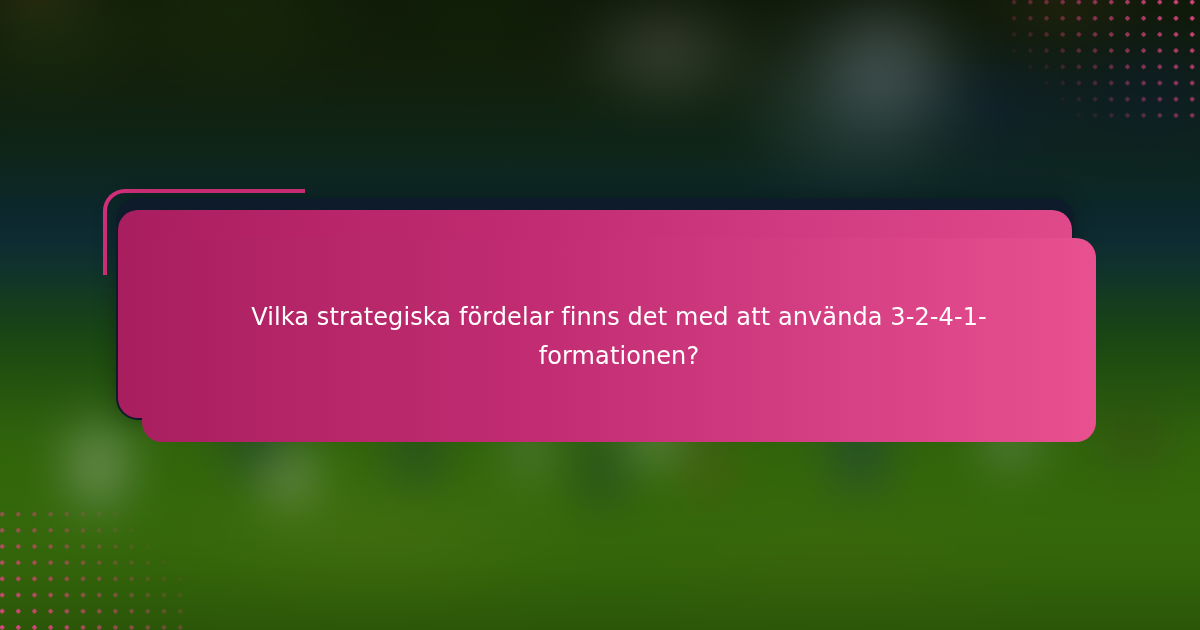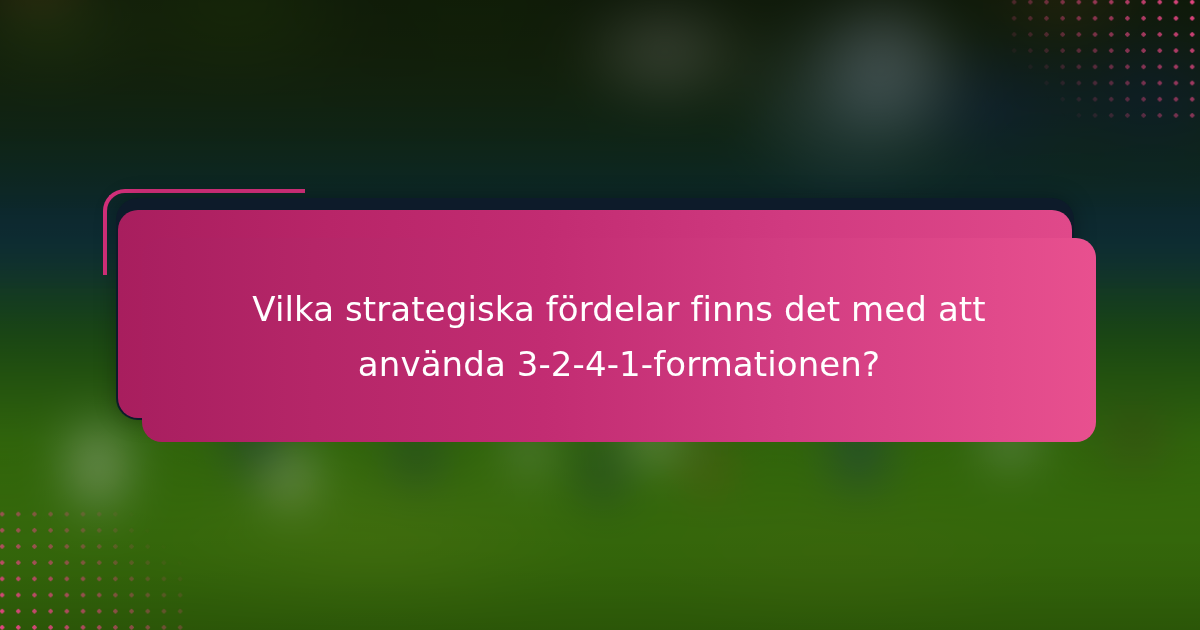--- a/index.html
+++ b/index.html
@@ -127,21 +127,21 @@
     align-items:center;
     justify-content:center;
   }
 
   
   .headline {
     width:100%;
     text-align:center;
     color:#ffffff;
     font-family:"DejaVu Sans", sans-serif;
-    font-size:34px;
+    font-size:24px;
     font-weight:400;
     line-height:1.62;
     letter-spacing:.1px;
     padding:0 46px;
     margin-top:-6px;
     text-rendering:optimizeLegibility;
   }
 </style>
 </head>
 <body>

